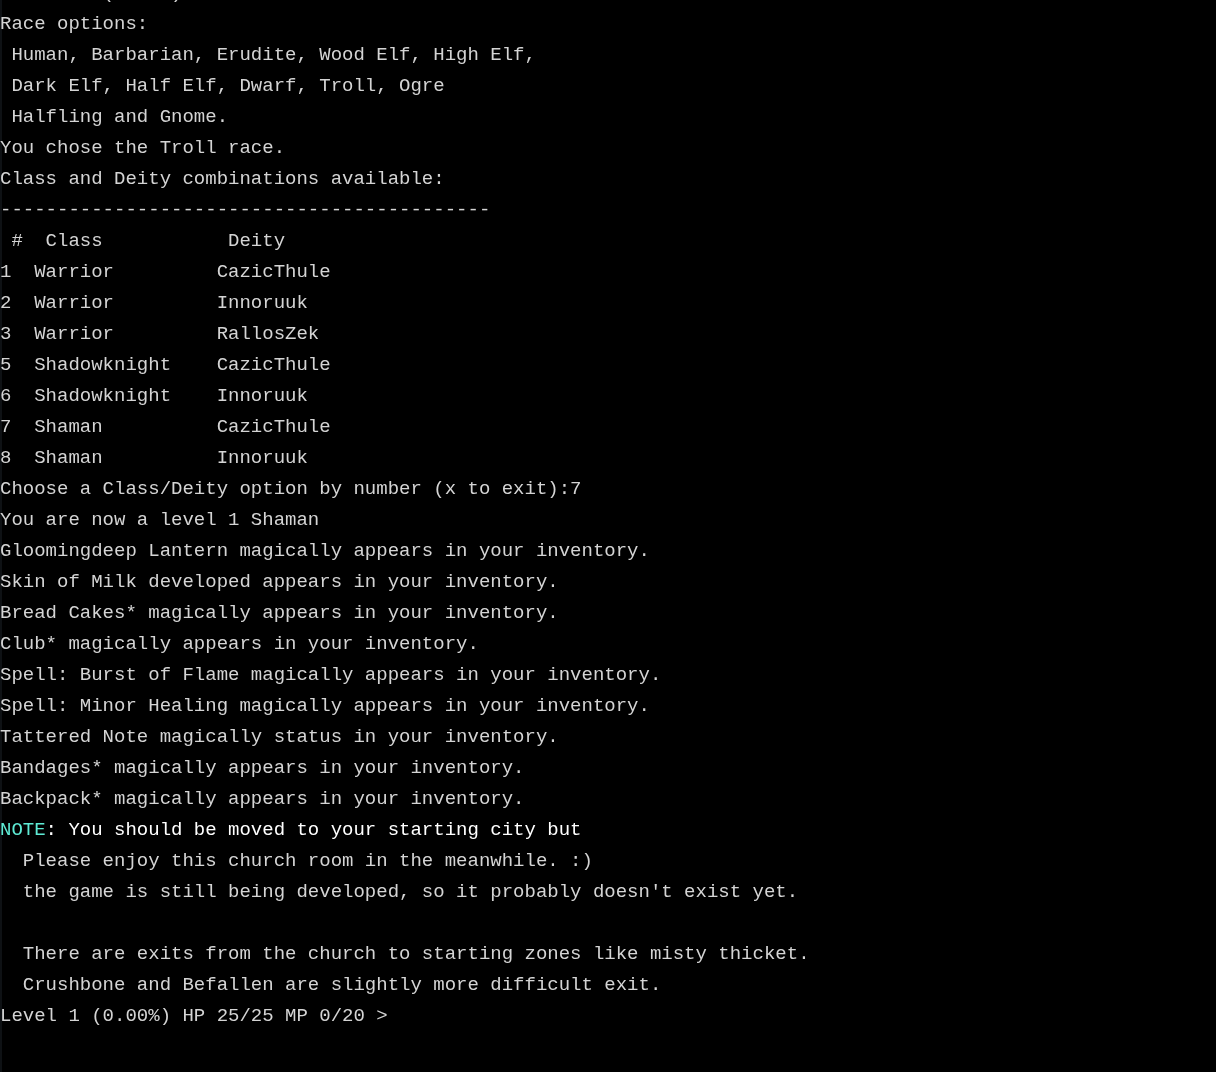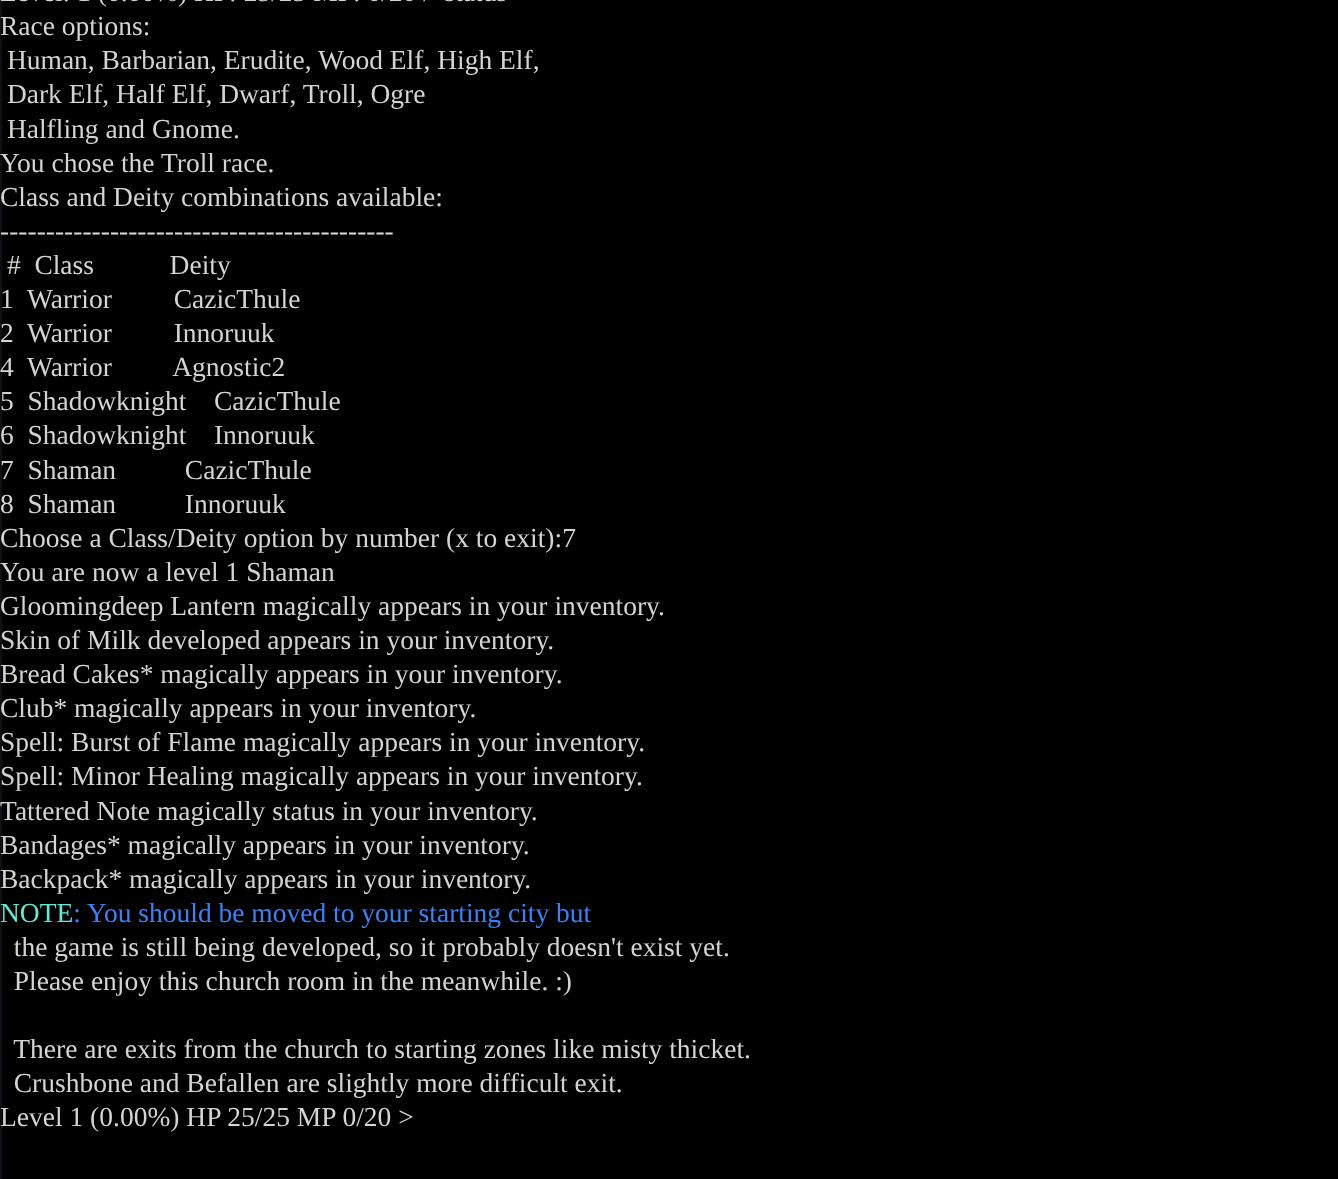--- a/index.html
+++ b/index.html
@@ -43,66 +43,65 @@
     left: 0;
     
     top: -22px;
     width: 1216px;
   }
   .line {
     display: block;
     white-space: pre;
     height: 31px;
     line-height: 31px;
-    font-size: 25px;
+    font-size: 19px;
     color: #d4d4d4;
     margin: 0;
     padding: 0;
-    font-family: Liberation Serif, serif;
   }
   .line.blank { color: transparent; }
   .note-key { color: #00e5e5; }
-  .note-rest { color: #3b82f6; }
+  .note-rest { color: #ffffff; }
 </style>
 </head>
 <body style="background: rgb(0, 0, 0);">
 
 <div id="terminal" style="background: rgb(0, 0, 0); color: rgb(212, 212, 212); font-size: 25px; line-height: 31px;">
   <div id="left-gutter"></div>
   <div id="scroll-region">
     <div id="line-container">
         <div class="line" id="partial-top">Level: 1 (0.00%) HP: 25/25 MP: 0/20 /  status</div>
         <div class="line">Race options:</div>
         <div class="line"> Human, Barbarian, Erudite, Wood Elf, High Elf,</div>
         <div class="line"> Dark Elf, Half Elf, Dwarf, Troll, Ogre</div>
         <div class="line"> Halfling and Gnome.</div>
         <div class="line">You chose the Troll race.</div>
         <div class="line">Class and Deity combinations available:</div>
         <div class="line">-------------------------------------------</div>
         <div class="line"> #  Class           Deity</div>
         <div class="line">1  Warrior         CazicThule</div>
         <div class="line">2  Warrior         Innoruuk</div>
-        <div class="line">4  Warrior         Agnostic2</div>
+        <div class="line">3  Warrior         RallosZek</div>
         <div class="line">5  Shadowknight    CazicThule</div>
         <div class="line">6  Shadowknight    Innoruuk</div>
         <div class="line">7  Shaman          CazicThule</div>
         <div class="line">8  Shaman          Innoruuk</div>
         <div class="line">Choose a Class/Deity option by number (x to exit):7</div>
         <div class="line">You are now a level 1 Shaman</div>
         <div class="line">Gloomingdeep Lantern magically appears in your inventory.</div>
         <div class="line">Skin of Milk developed appears in your inventory.</div>
         <div class="line">Bread Cakes* magically appears in your inventory.</div>
         <div class="line">Club* magically appears in your inventory.</div>
         <div class="line">Spell: Burst of Flame magically appears in your inventory.</div>
         <div class="line">Spell: Minor Healing magically appears in your inventory.</div>
         <div class="line">Tattered Note magically status in your inventory.</div>
         <div class="line">Bandages* magically appears in your inventory.</div>
         <div class="line">Backpack* magically appears in your inventory.</div>
         <div class="line"><span class="note-key" style="color: #5eead4;">NOTE</span><span class="note-rest">: You should be moved to your starting city but</span></div>
+        <div class="line">  Please enjoy this church room in the meanwhile. :)</div>
         <div class="line">  the game is still being developed, so it probably doesn't exist yet.</div>
-        <div class="line">  Please enjoy this church room in the meanwhile. :)</div>
         <div class="line blank"> </div>
         <div class="line">  There are exits from the church to starting zones like misty thicket.</div>
         <div class="line">  Crushbone and Befallen are slightly more difficult exit.</div>
         <div class="line" id="partial-bottom">Level 1 (0.00%) HP 25/25 MP 0/20 &gt;</div>
       </div>
   </div>
 </div>
 
 </body></html>

